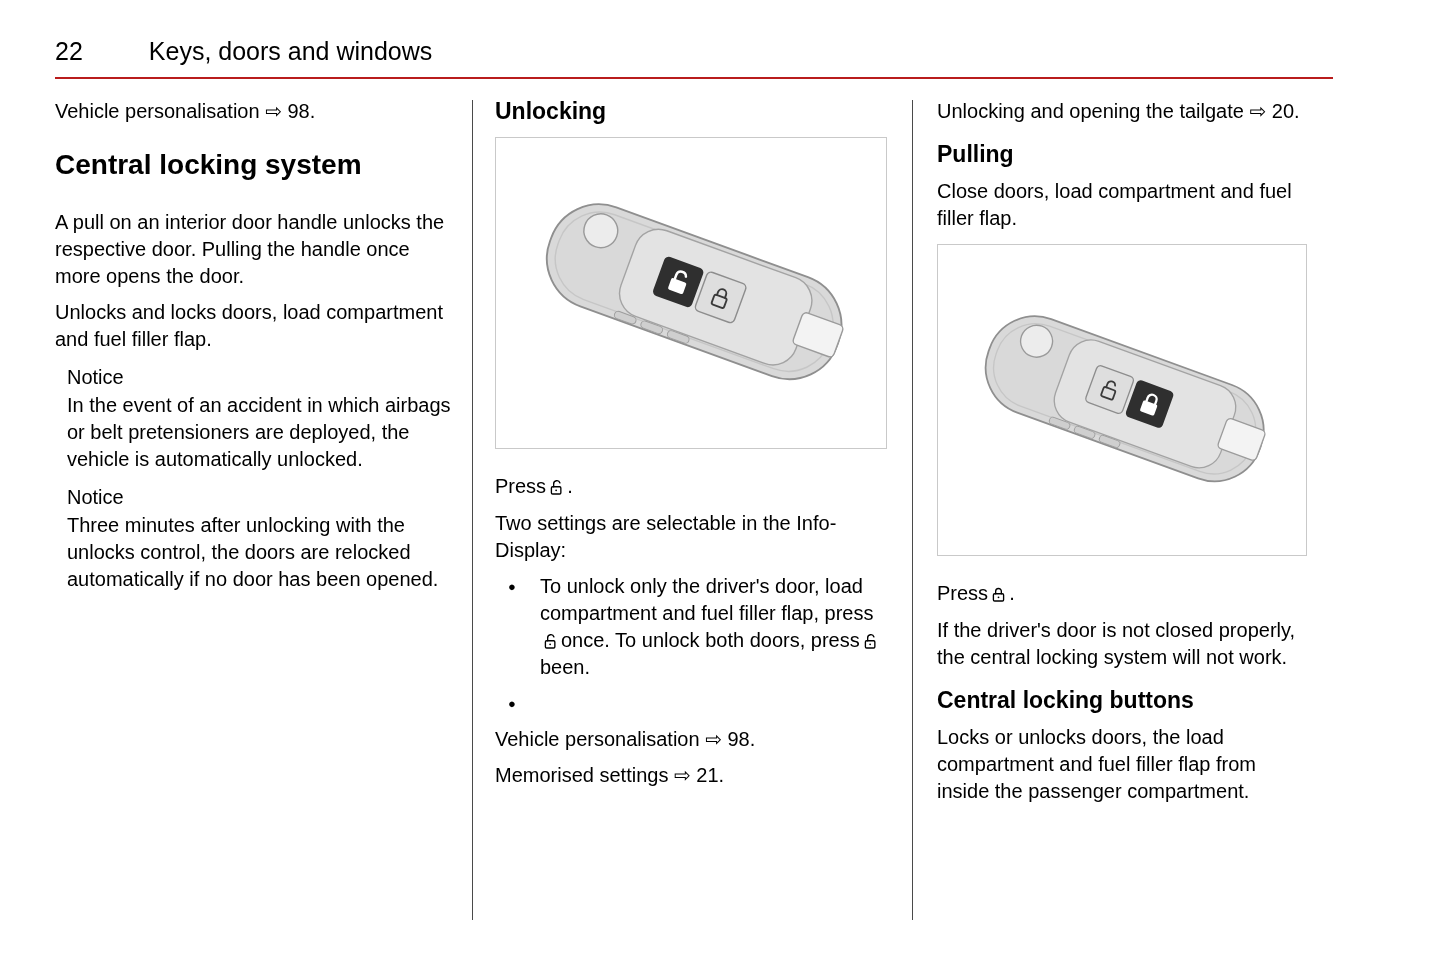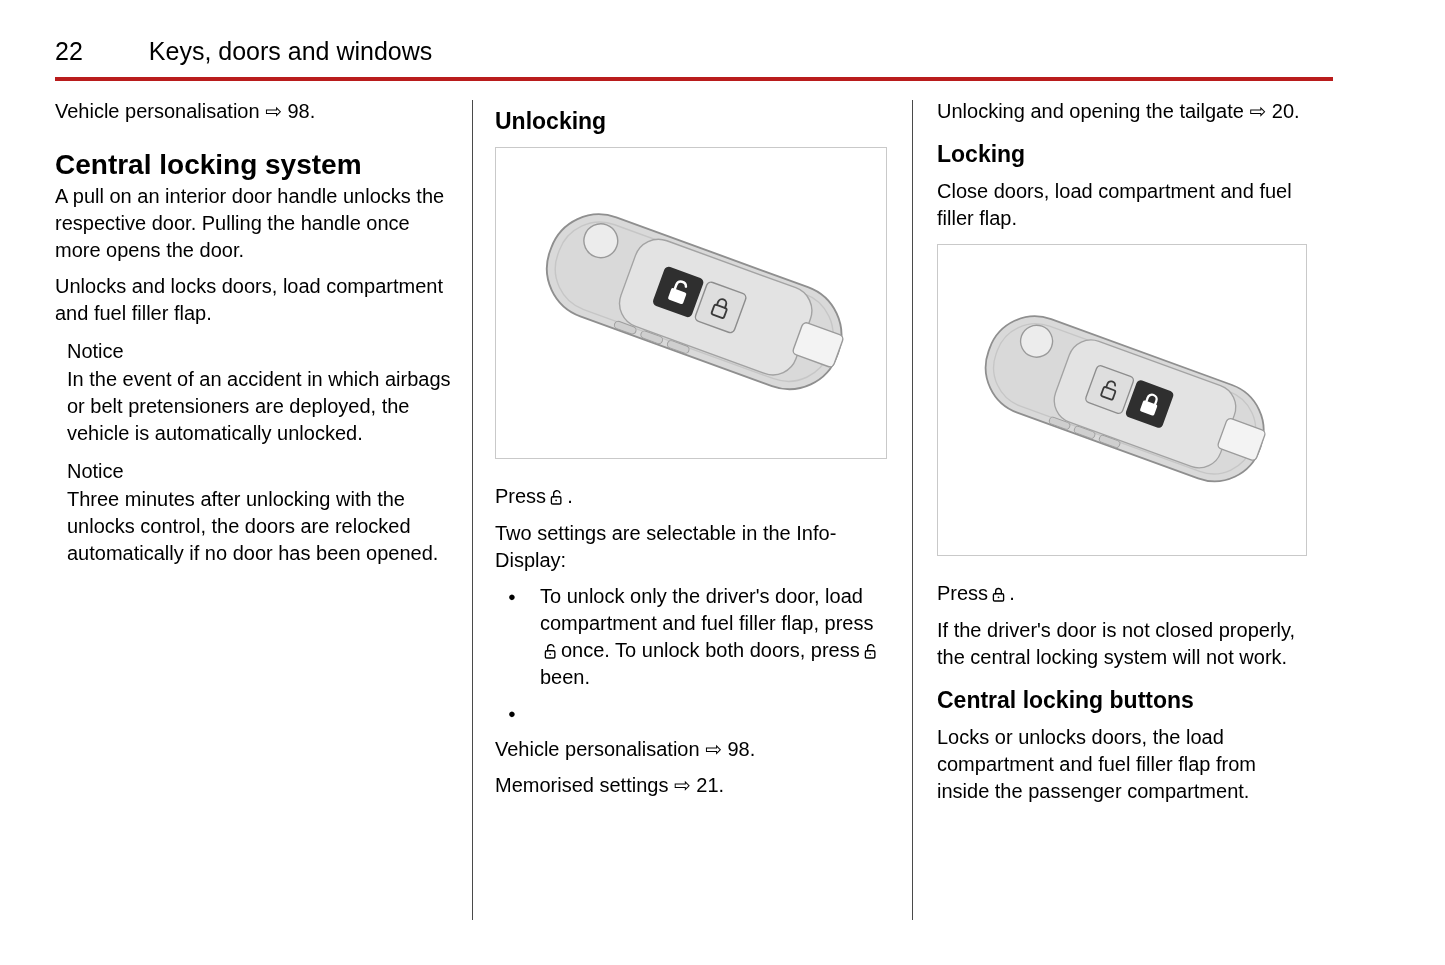--- a/index.html
+++ b/index.html
@@ -7,36 +7,36 @@
   body {
     width:1445px; height:965px; position:relative; overflow:hidden;
     font-family:"Liberation Sans", sans-serif; color:#000;
     font-size:20px; line-height:27px;
   }
 
   
   .header {
     position:absolute; left:55px; top:38px; width:1278px;
     display:flex; align-items:baseline; gap:66px;
-    border-bottom:4px solid #b91c1c; padding-bottom:12px;
+    border-bottom:2px solid #b91c1c; padding-bottom:12px;
   }
   .page-num { font-size:25px; }
   .chapter  { font-size:25px; font-weight:400; }
 
   
   .col  { position:absolute; top:98px; }
   .col1 { left:55px;  width:398px; }
   .col2 { left:495px; width:392px; }
   .col3 { left:937px; width:370px; }
   .vdiv { position:absolute; top:100px; height:820px; width:1px; background:#4a4a4a; }
   .div1 { left:472px; }
   .div2 { left:912px; }
 
-  h2.section { font-size:28px; font-weight:700; line-height:32px; margin:24px 0 2px; }
-  h3.sub     { font-size:23px; font-weight:700; line-height:27px; margin:10px 0 6px; }
+  h2.section { font-size:28px; font-weight:700; line-height:32px; margin:24px 0 28px; }
+  h3.sub     { font-size:23px; font-weight:700; line-height:27px; margin:0 0 6px; }
   h3.sub2    { font-size:23px; font-weight:700; line-height:27px; margin:16px 0 10px; }
   p { margin:0 0 9px; }
   .notice { margin:11px 0 11px 12px; }
   .notice-title { margin-bottom:1px; }
 
   .figure {
     border:1px solid #c9c9c9; background:#fff;
     height:312px; margin:12px 0 24px;
     display:flex; align-items:center; justify-content:center;
   }
@@ -144,21 +144,21 @@
     <span class="dot">●</span>
   </div>
 
   <p>Vehicle personalisation ⇨ 98.</p>
   <p>Memorised settings ⇨ 21.</p>
 </div>
 
 <div class="col col3">
   <p>Unlocking and opening the tailgate ⇨ 20.</p>
 
-  <h3 class="sub2">Locking</h3>
+  <h3 class="sub2">Pulling</h3>
   <p>Close doors, load compartment and fuel filler flap.</p>
 
   <div class="figure">
     <svg class="fob-svg" viewBox="0 0 390 300">
       <g transform="rotate(20 195 150)">
         <rect x="35" y="92" width="325" height="112" rx="54" fill="#d9d9d9" stroke="#8f8f8f" stroke-width="2"></rect>
         <rect x="44" y="100" width="307" height="96" rx="46" fill="none" stroke="#c6c6c6" stroke-width="1.5"></rect>
         <circle cx="82" cy="121" r="18" fill="#ececec" stroke="#9a9a9a" stroke-width="1.5"></circle>
         <rect x="122" y="97" width="198" height="97" rx="26" fill="#e3e3e3" stroke="#a3a3a3" stroke-width="1.5"></rect>
         <rect x="126" y="195" width="24" height="8" rx="4" fill="#cfcfcf" stroke="#9d9d9d"></rect>

